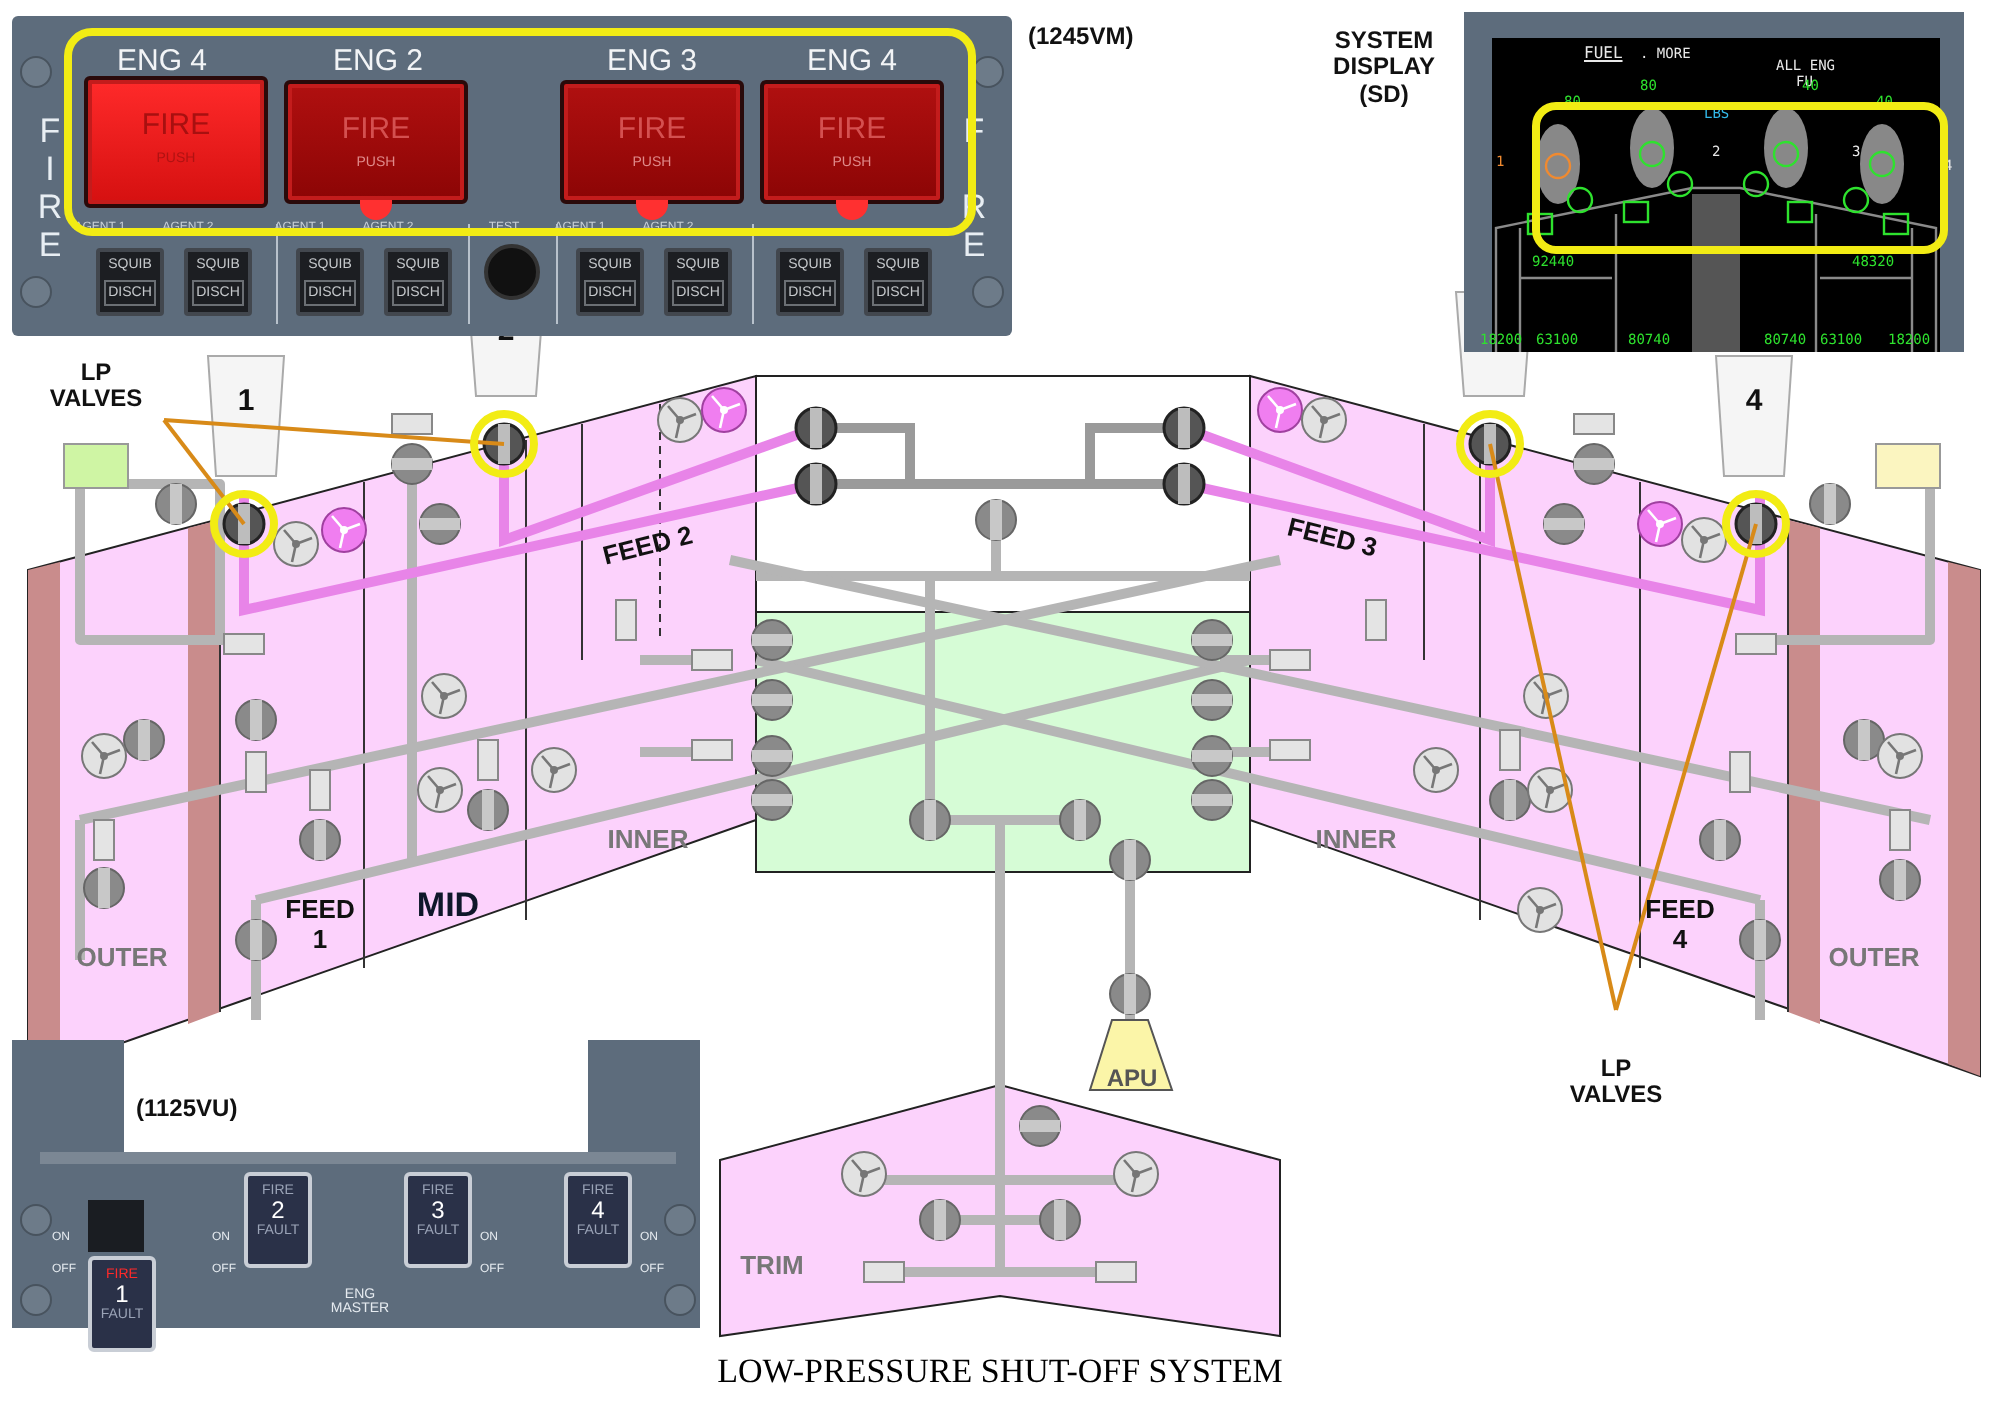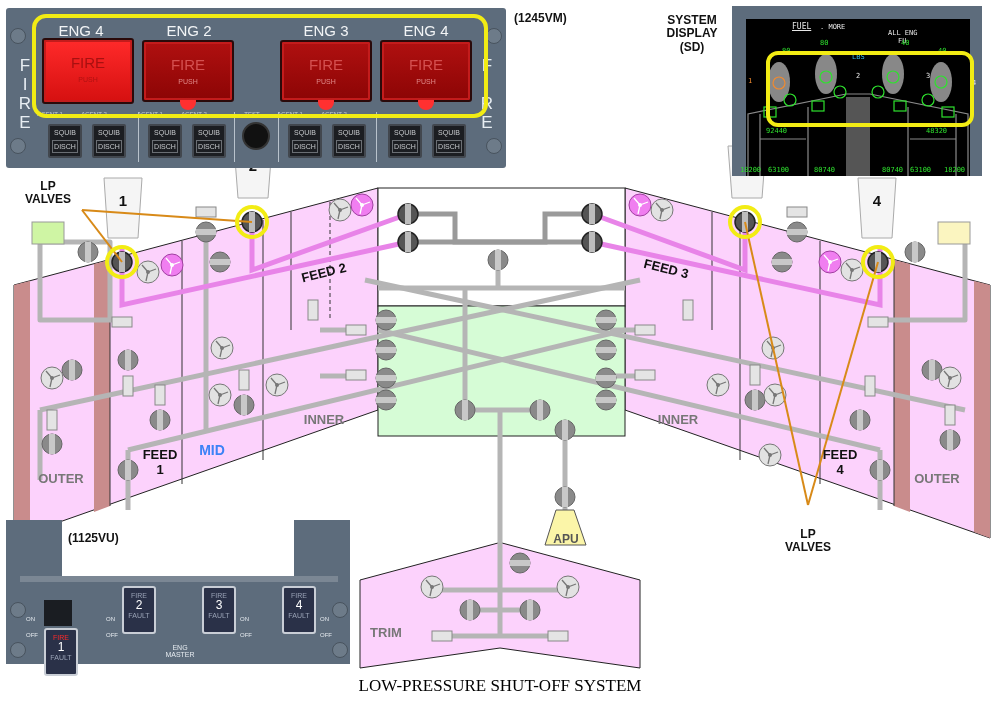--- a/index.html
+++ b/index.html
@@ -253,21 +253,21 @@
 <div class="abs lbl" style="left:858px;top:193px;width:38px;font-size:15px;">4</div>
 
 <div class="abs lbl" style="left:18px;top:180px;width:60px;font-size:12px;white-space:pre;">LP
 VALVES</div>
 <div class="abs lbl" style="left:778px;top:528px;width:60px;font-size:12px;white-space:pre;">LP
 VALVES</div>
 
 <div class="abs lbl" style="left:30px;top:472px;width:62px;font-size:13px;color:#777;">OUTER</div>
 <div class="abs lbl" style="left:138px;top:448px;width:44px;font-size:13px;white-space:pre;">FEED
 1</div>
-<div class="abs lbl" style="left:188px;top:443px;width:48px;font-size:14px;color:#3b82f6;">MID</div>
+<div class="abs lbl" style="left:200px;top:443px;width:48px;font-size:17px;color:#0f172a;">MID</div>
 <div class="abs lbl" style="left:296px;top:413px;width:56px;font-size:13px;color:#777;">INNER</div>
 <div class="abs lbl" style="left:650px;top:413px;width:56px;font-size:13px;color:#777;">INNER</div>
 <div class="abs lbl" style="left:818px;top:448px;width:44px;font-size:13px;white-space:pre;">FEED
 4</div>
 <div class="abs lbl" style="left:906px;top:472px;width:62px;font-size:13px;color:#777;">OUTER</div>
 <div class="abs lbl" style="left:296px;top:266px;width:56px;font-size:13px;transform:rotate(-14deg);">FEED 2</div>
 <div class="abs lbl" style="left:638px;top:262px;width:56px;font-size:13px;transform:rotate(14deg);">FEED 3</div>
 <div class="abs lbl" style="left:366px;top:626px;width:40px;font-size:13px;color:#777;">TRIM</div>
 <div class="abs lbl" style="left:548px;top:533px;width:36px;font-size:12px;color:#555;">APU</div>
 
@@ -455,13 +455,13 @@
     <div class="f">FIRE</div>
     <div class="n">4</div>
     <div>FAULT</div>
   </div>
   <div class="onoff" style="left:314px;top:96px">ON</div>
   <div class="onoff" style="left:314px;top:112px">OFF</div>
 
   <div class="onoff" style="left:154px;top:124px;width:40px;text-align:center;white-space:pre;font-size:7px;">ENG
 MASTER</div>
 </div>
-<div class="abs lbl" style="left:68px;top:532px;font-size:12px;text-align:center;">(1125VU)</div>
+<div class="abs lbl" style="left:68px;top:548px;font-size:12px;text-align:center;">(1125VU)</div>
 
 </body></html>

